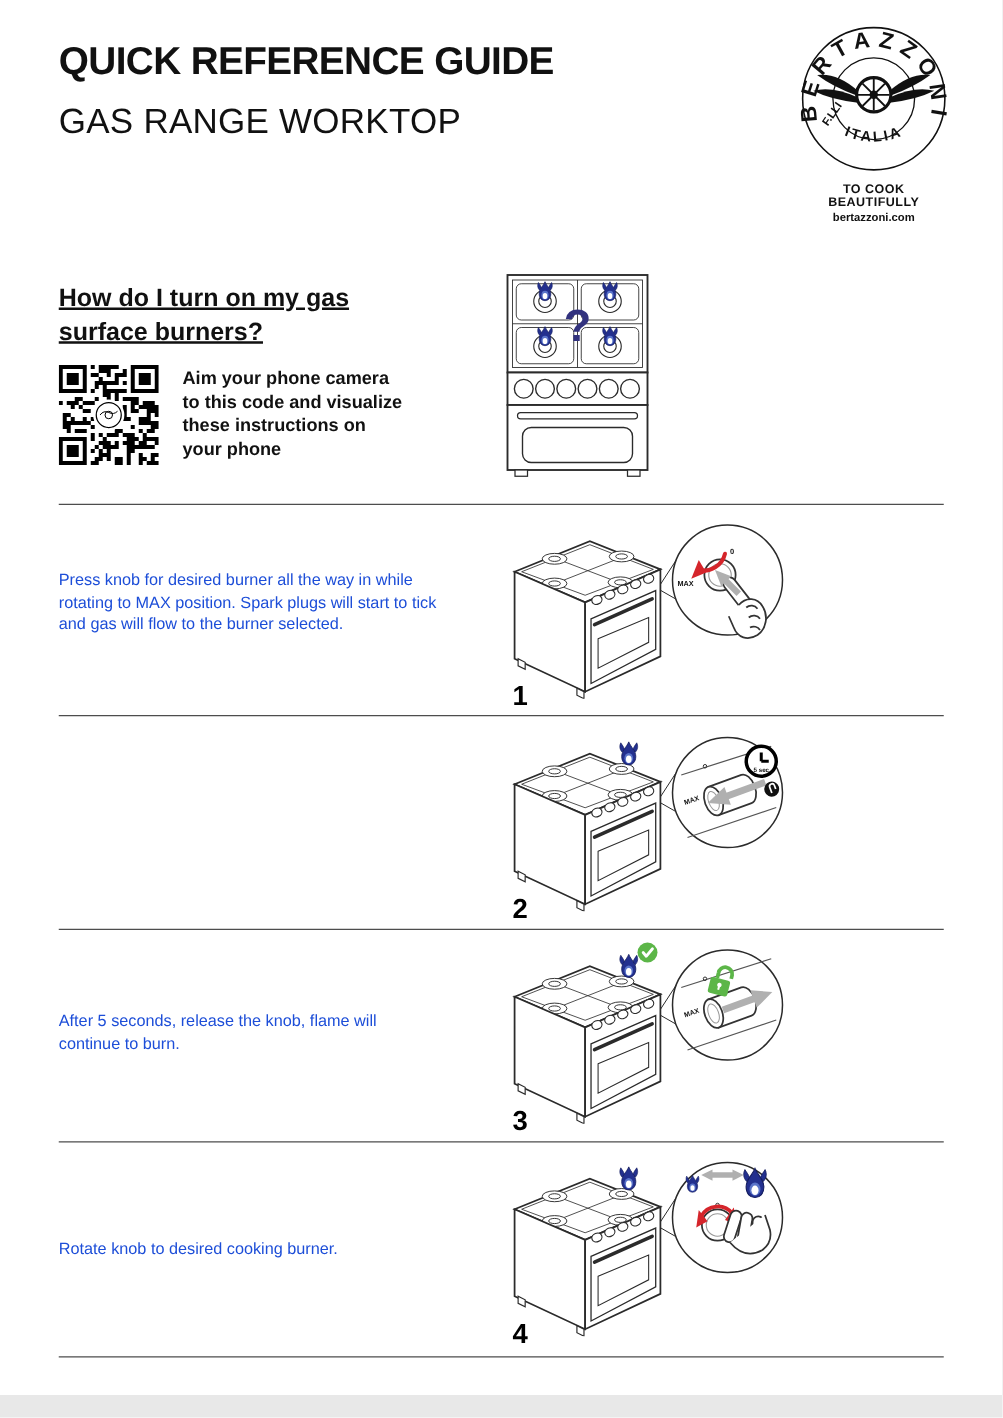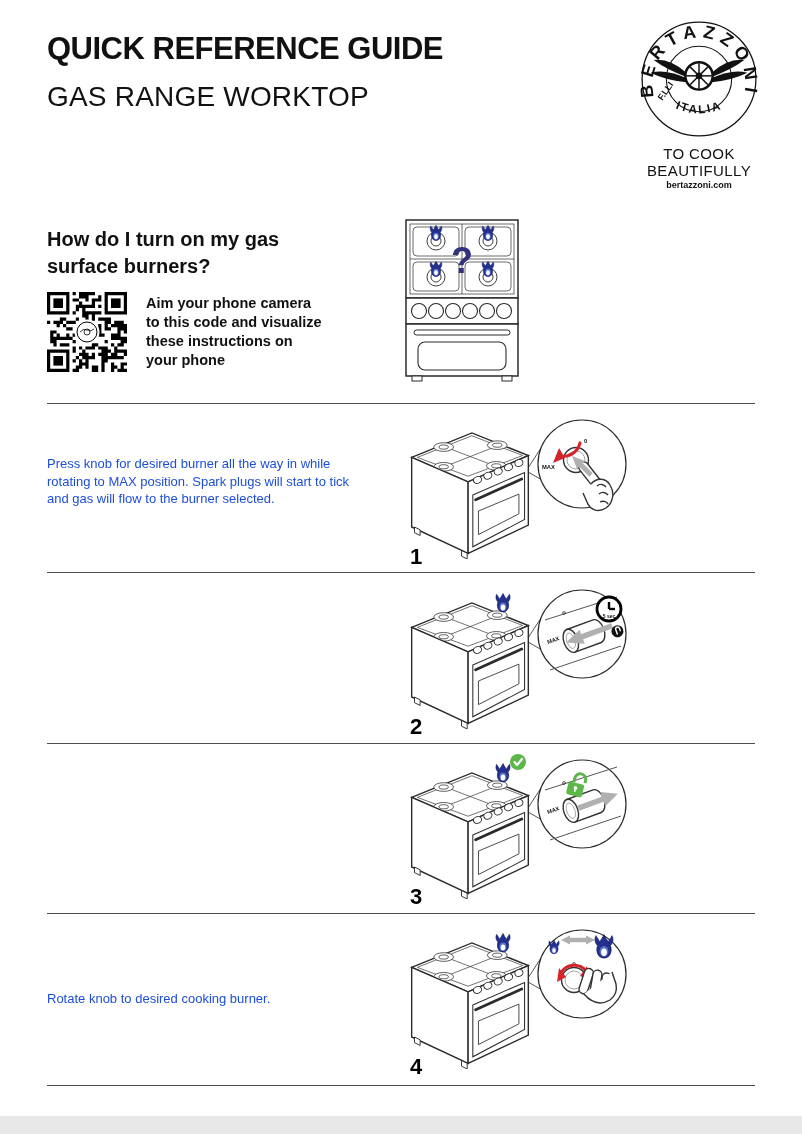--- a/index.html
+++ b/index.html
@@ -2,25 +2,25 @@
 <html><head>
 <meta charset="utf-8">
 <style>
   html,body{margin:0;padding:0;background:#e8e8e8;}
   .page{position:relative;width:802px;height:1116px;background:#ffffff;overflow:hidden;
         font-family:"Liberation Sans","DejaVu Sans",sans-serif;color:#111;}
   
   .title{position:absolute;left:47px;top:31px;font-size:31px;font-weight:700;letter-spacing:-0.5px;}
   .subtitle{position:absolute;left:47px;top:81px;font-size:28px;font-weight:400;letter-spacing:0.2px;}
   .brand{position:absolute;left:638px;top:20px;width:122px;text-align:center;}
-  .brand .tagline{font-size:15px;font-weight:400;letter-spacing:0.4px;margin-top:3px;}
+  .brand .tagline{font-size:10px;font-weight:700;letter-spacing:0.4px;margin-top:3px;}
   .brand .site{font-size:9px;font-weight:700;margin-top:1px;}
   
   .howto{position:absolute;left:47px;top:226px;width:300px;font-size:20px;font-weight:700;
-         line-height:27px;white-space:pre-line;}
+         line-height:27px;white-space:pre-line;text-decoration:underline;}
   .qr{position:absolute;left:47px;top:292px;}
   .qr-caption{position:absolute;left:146px;top:294px;width:210px;font-size:14.5px;font-weight:700;
               line-height:19px;white-space:pre-line;}
   .intro-fig{position:absolute;left:404px;top:216px;}
   
   .rule{position:absolute;left:47px;width:708px;height:1px;background:#4d4d4d;}
   
   .step-text{position:absolute;left:47px;width:360px;font-size:13px;line-height:17.5px;
              white-space:pre-line;color:#1d4ed8;}
   .fig{position:absolute;left:404px;width:232px;height:152px;}
@@ -254,20 +254,22 @@
       <g transform="translate(205,27)">
         <circle r="12" fill="#fff" stroke="#000" stroke-width="2.8"></circle>
         <line x1="0" y1="0" x2="0" y2="-7" stroke="#000" stroke-width="2.4"></line>
         <line x1="0" y1="0" x2="6" y2="0" stroke="#000" stroke-width="2.4"></line>
         <text x="0" y="8.5" text-anchor="middle" font-size="5" class="lbl">5 sec</text>
       </g>
     </svg>
     <div class="step-num">2</div>
   </div>
 
+  <div class="step-text" style="top:808px">After 5 seconds, release the knob, flame will
+continue to burn.</div>
   <div class="fig" style="top:752px">
     <svg width="232" height="152" viewBox="0 0 232 152">
       <line x1="124" y1="56" x2="137" y2="36" stroke="#2b2b2b" stroke-width="0.8"></line>
       <line x1="124" y1="60" x2="138" y2="68" stroke="#2b2b2b" stroke-width="0.8"></line>
       <use href="#range-iso" x="0" y="4" width="132" height="143"></use>
       <use href="#flame" transform="translate(99,22) scale(0.75)"></use>
       <g transform="translate(114,10)">
         <circle r="8" fill="#5cb648"></circle>
         <path d="M-3.5,0 l2.5,3 5,-6" fill="none" stroke="#fff" stroke-width="2.2" stroke-linecap="round" stroke-linejoin="round"></path>
       </g>

